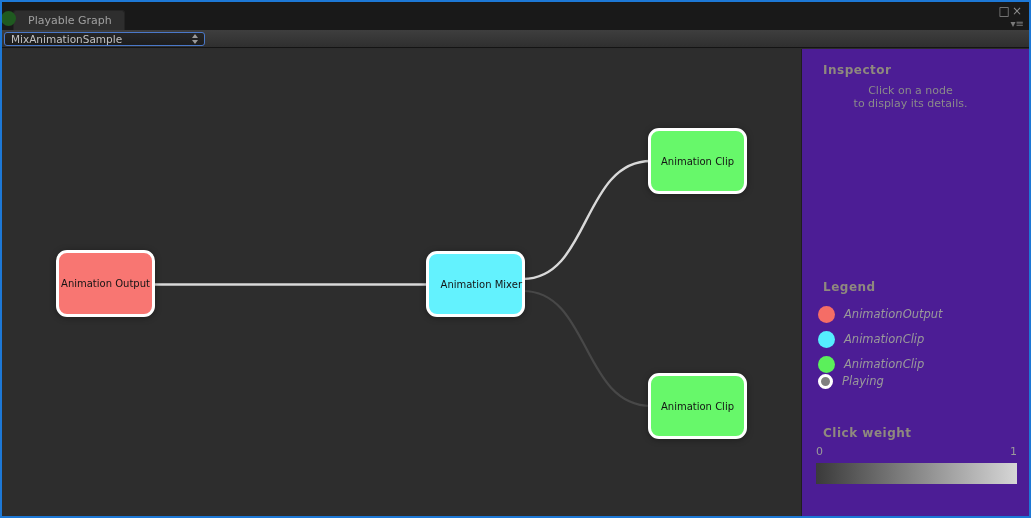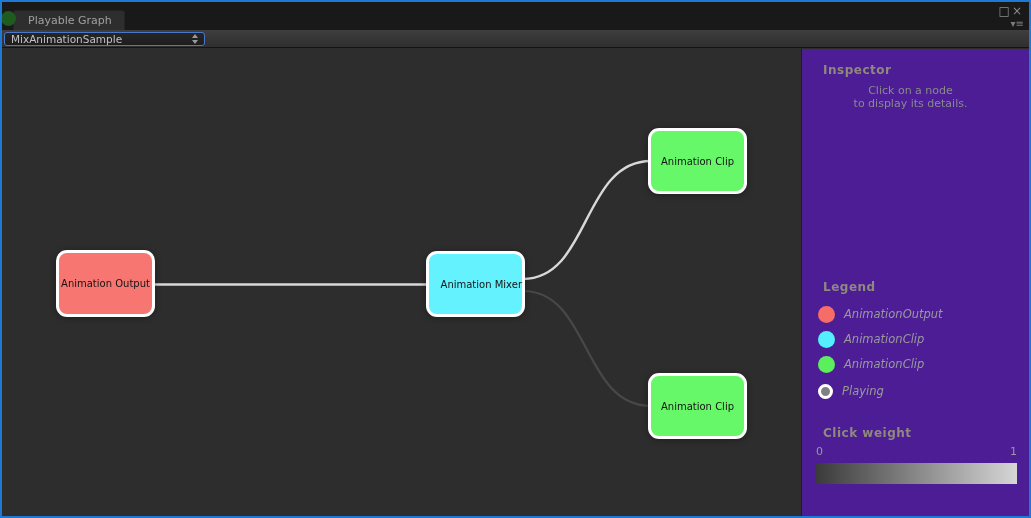--- a/index.html
+++ b/index.html
@@ -63,21 +63,21 @@
   
   .sidebar { position: absolute; right: 0; top: 0; width: 228px; bottom: 0; background: #4c1d95; border-left: 1px solid #1e1e1e; }
   .panel-title { position: absolute; left: 21px; font-weight: bold; font-size: 12px; color: #8f897e; letter-spacing: 0.5px; }
   .inspector-title { top: 14px; }
   .hint { position: absolute; left: 0; right: 10px; top: 35px; text-align: center; color: #8a8a8a; font-size: 11px; line-height: 13px; }
   .legend-title { top: 231px; }
   .legend-row { position: absolute; left: 16px; height: 18px; display: flex; align-items: center; gap: 9px; font-style: italic; }
   .legend-row .swatch { width: 17px; height: 17px; border-radius: 50%; flex: 0 0 auto; }
   .legend-row .swatch.ring { width: 15px; height: 15px; border: 3px solid #ffffff; }
   .legend-row .lbl { color: #9a9a9a; font-size: 11.5px; }
-  .lr0 { top: 256px; } .lr1 { top: 281px; } .lr2 { top: 306px; } .lr3 { top: 333px; }
+  .lr0 { top: 256px; } .lr1 { top: 281px; } .lr2 { top: 306px; } .lr3 { top: 323px; }
   .edgeweight-title { top: 377px; }
   .scale { position: absolute; left: 14px; width: 201px; top: 396px; display: flex; justify-content: space-between; color: #9a9a9a; font-size: 11px; }
   .gradient-bar {
     position: absolute; left: 14px; top: 414px; width: 201px; height: 21px;
     background: linear-gradient(to right, var(--from, #3a3a3a), var(--to, #d6d6d6));
   }
 </style>
 </head>
 <body>
 

